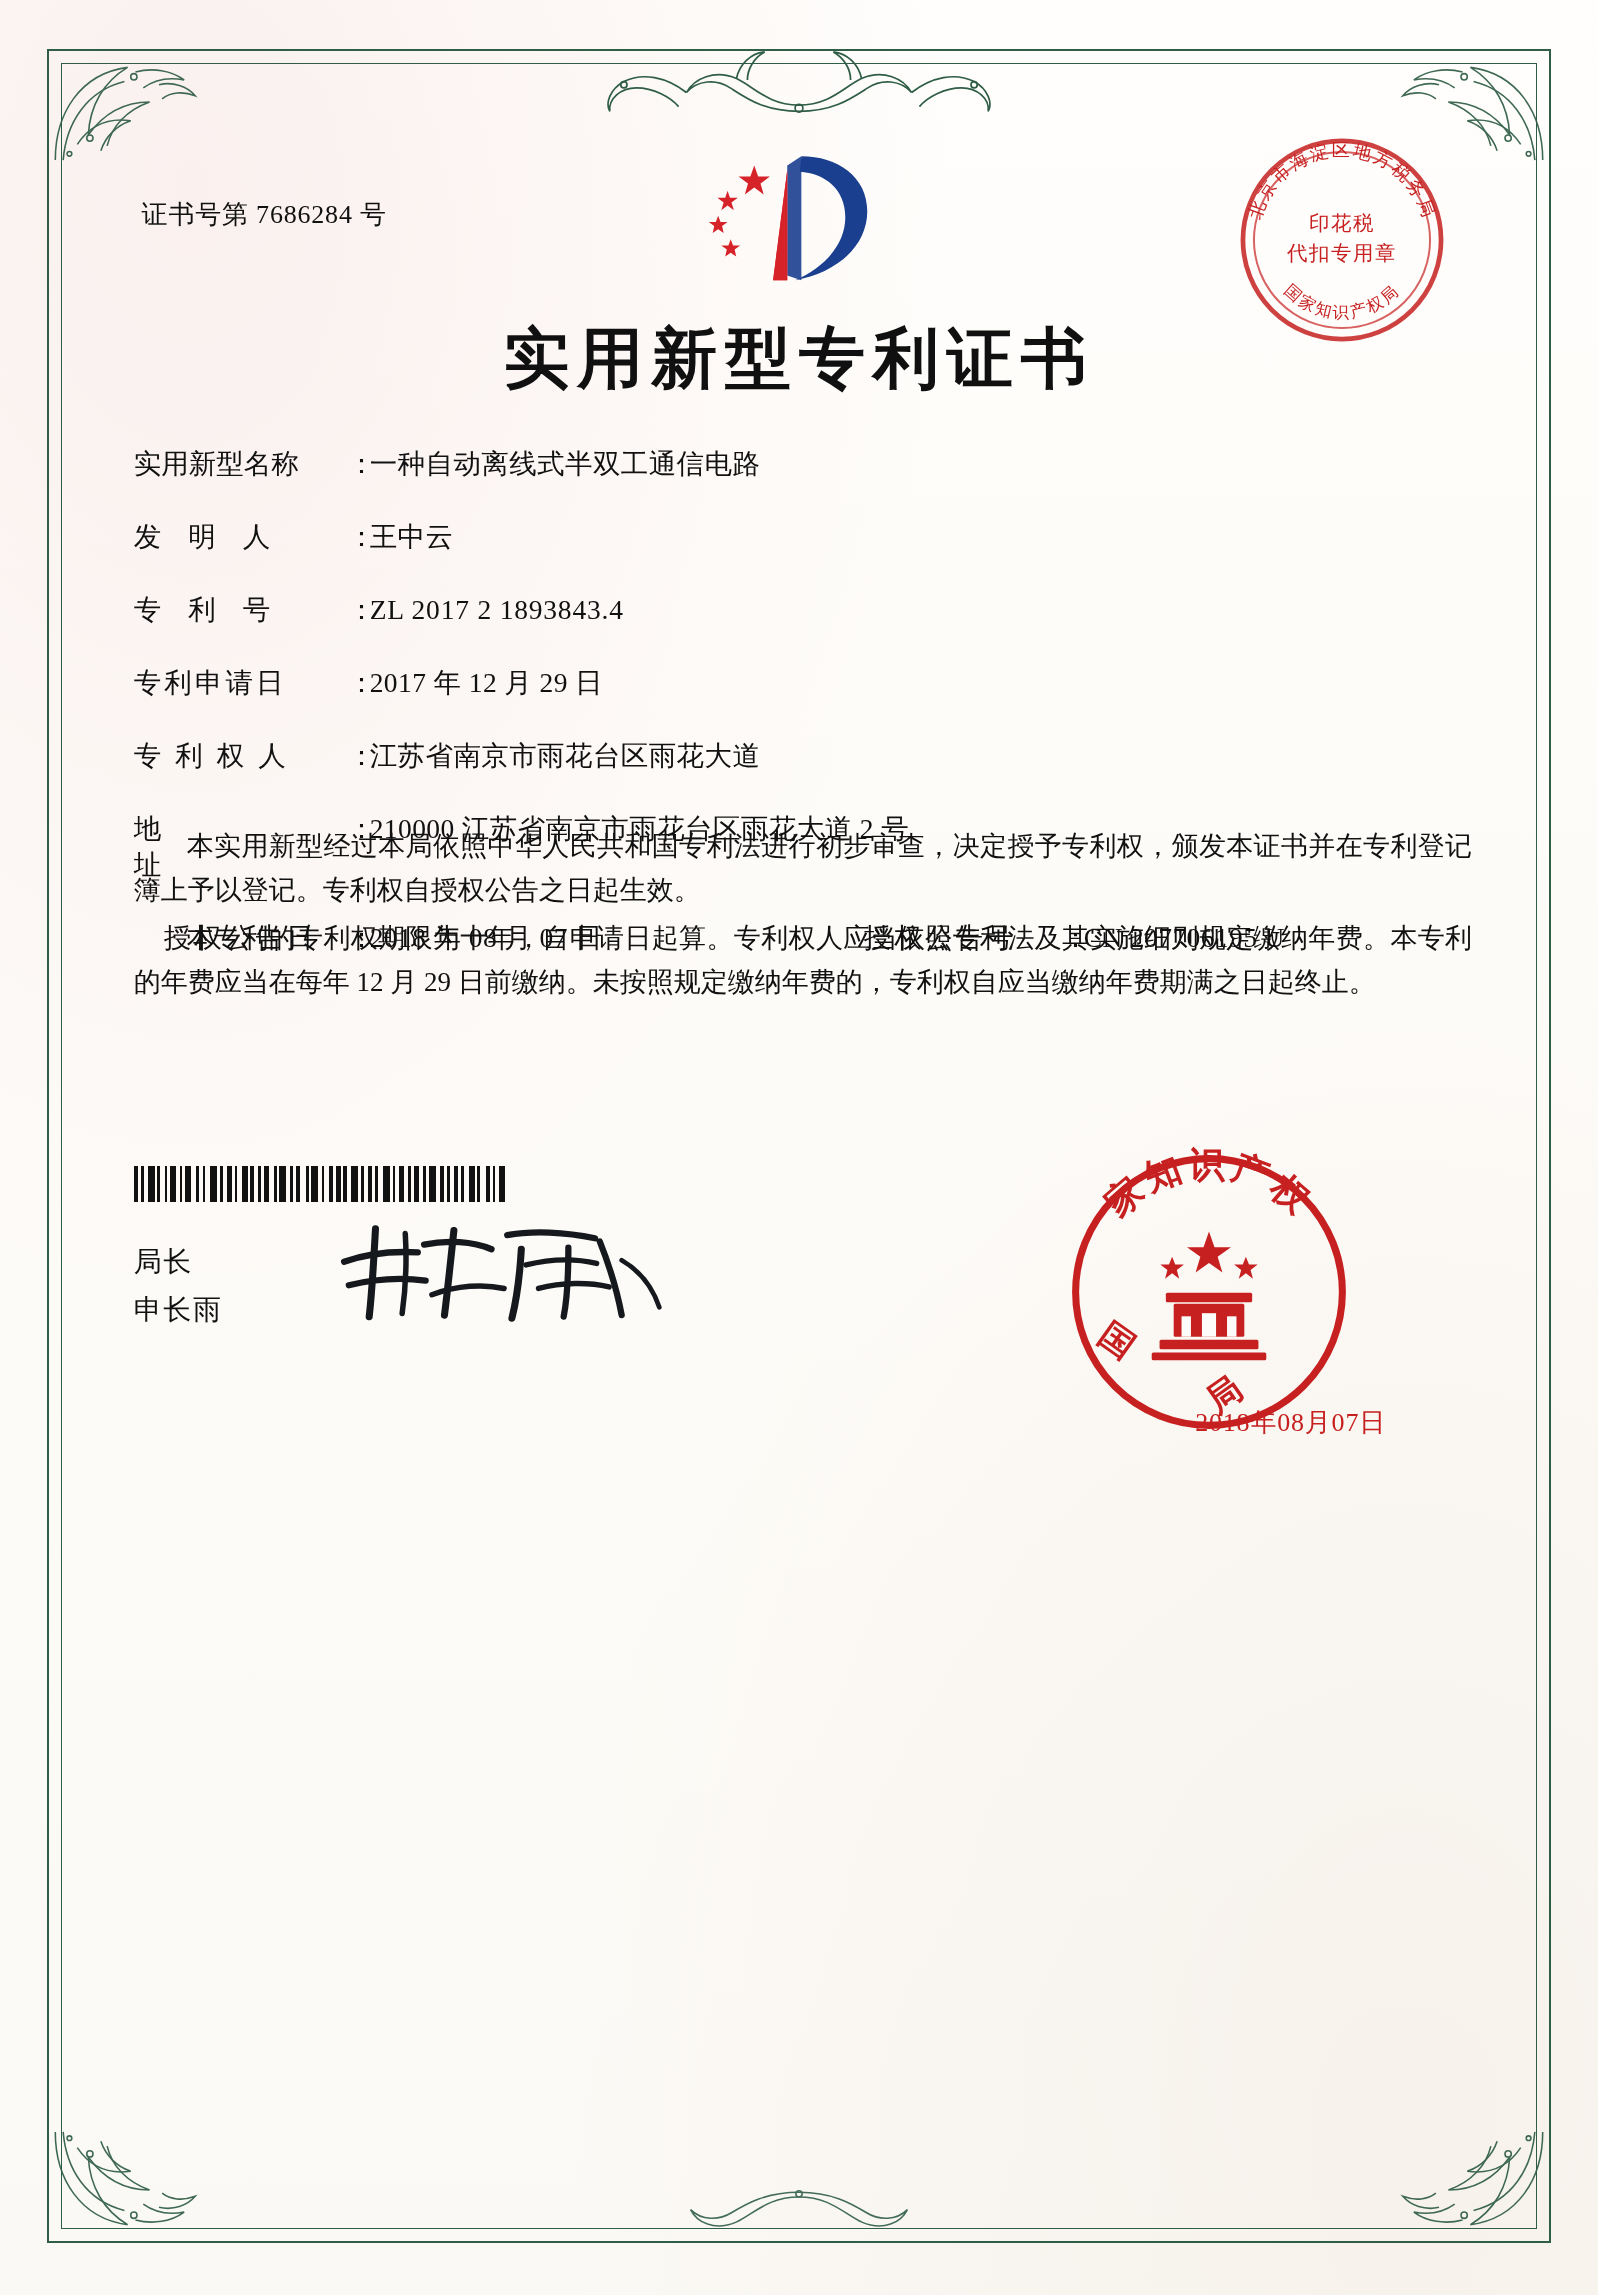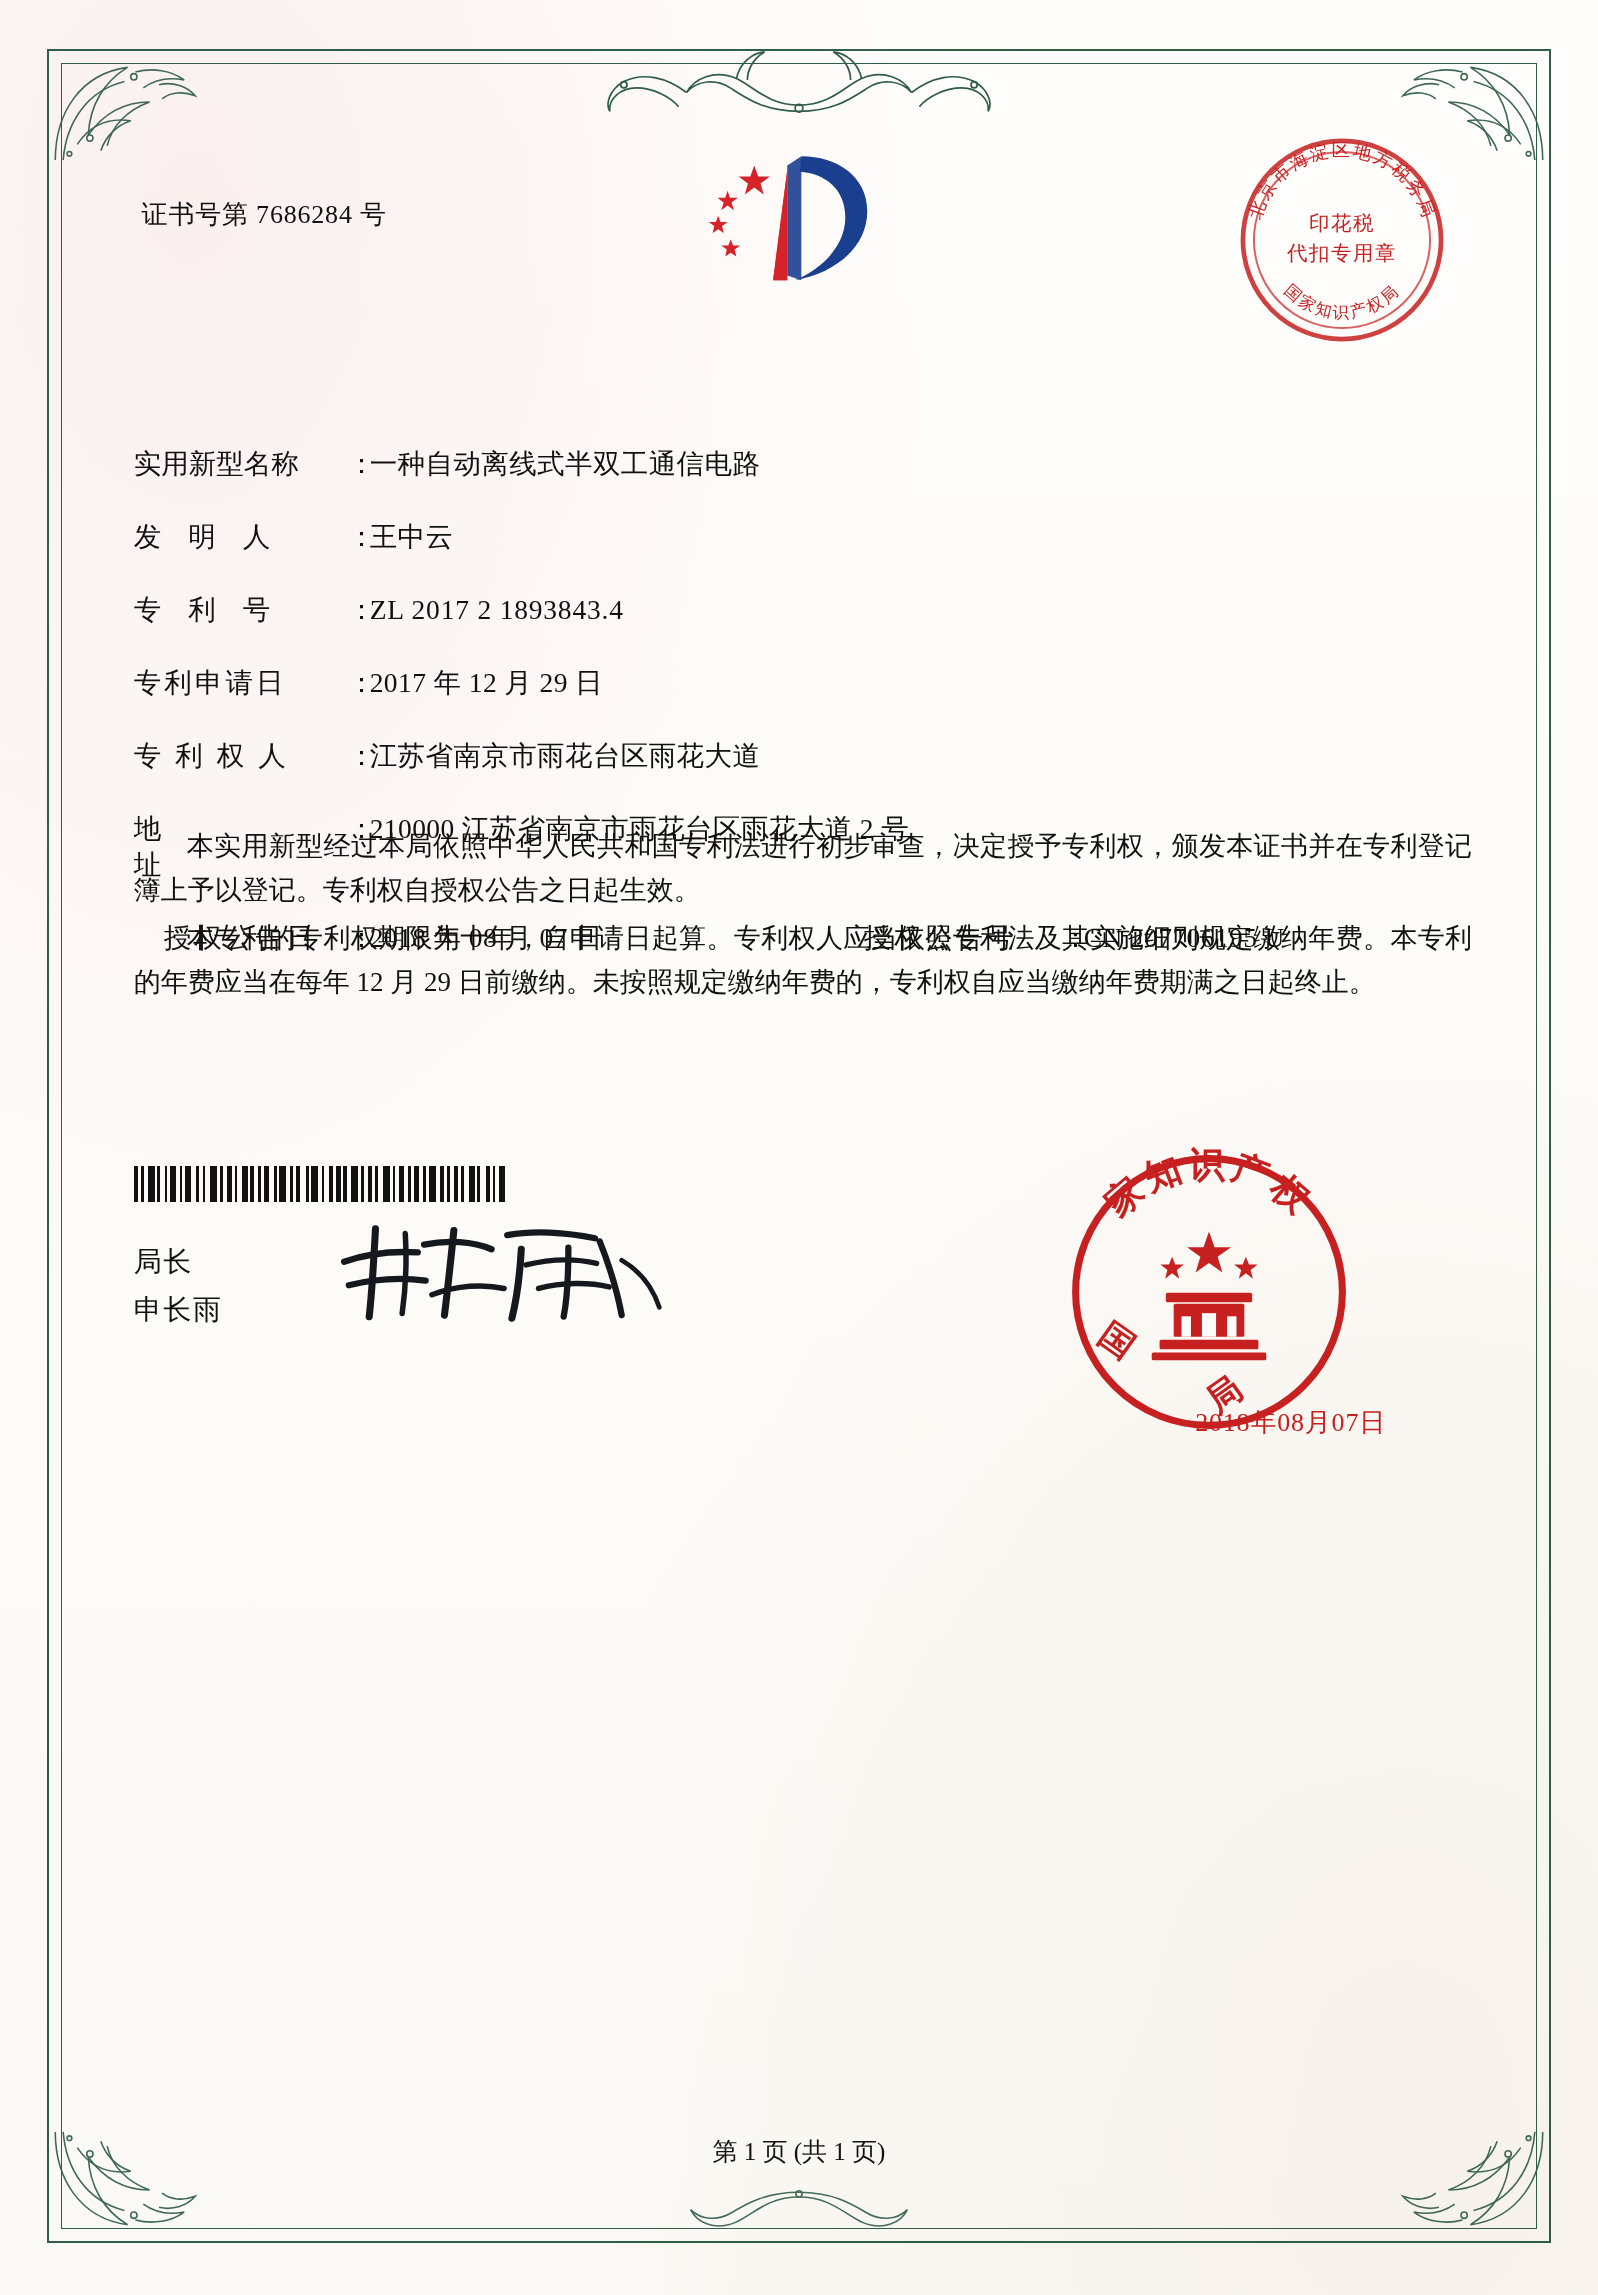--- a/index.html
+++ b/index.html
@@ -384,20 +384,21 @@
           <textPath href="#arcTop" startOffset="50%" text-anchor="middle">北京市海淀区地方税务局</textPath>
         </text>
         <text font-size="21" fill="#c62020" font-family="'DejaVu Serif','Liberation Serif',serif" letter-spacing="3">
           <textPath href="#arcBottom" startOffset="50%" text-anchor="middle">国家知识产权局</textPath>
         </text>
         <text x="145" y="132" text-anchor="middle" font-size="26" fill="#c62020" font-family="'DejaVu Serif','Liberation Serif',serif" letter-spacing="2">印花税</text>
         <text x="145" y="170" text-anchor="middle" font-size="26" fill="#c62020" font-family="'DejaVu Serif','Liberation Serif',serif" letter-spacing="2">代扣专用章</text>
       </svg>
     </div>
 
+    <div class="doc-title">实用新型专利证书</div>
 
     <div class="fields">
 
       <div class="field-row">
         <span class="field-label">
           <span class="lb-text">实用新型名称</span>
           <span class="colon">：</span>
         </span>
         <span class="field-value">一种自动离线式半双工通信电路</span>
       </div>
@@ -614,16 +615,15 @@
         <g fill="#fdfcfa">
           <rect x="186" y="222" width="18" height="30"></rect>
           <rect x="160" y="226" width="12" height="26"></rect>
           <rect x="218" y="226" width="12" height="26"></rect>
         </g>
       </svg>
     </div>
 
     <div class="seal-date">2018年08月07日</div>
 
-    <div class="page-footer">第 1 页 (共 1 页)</div>
   </div>
 </div>
 
 
 </body></html>

